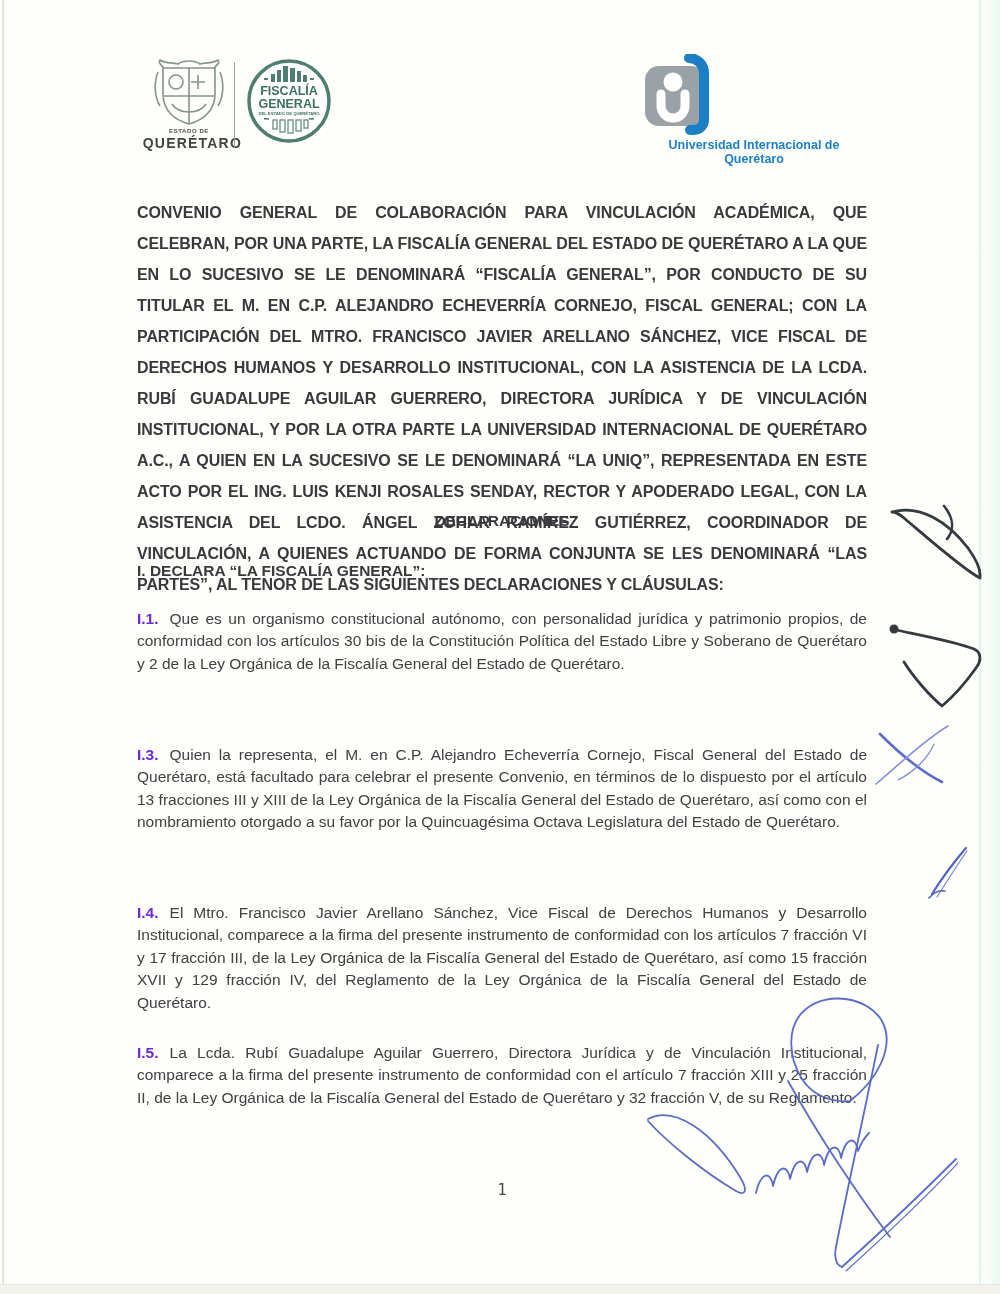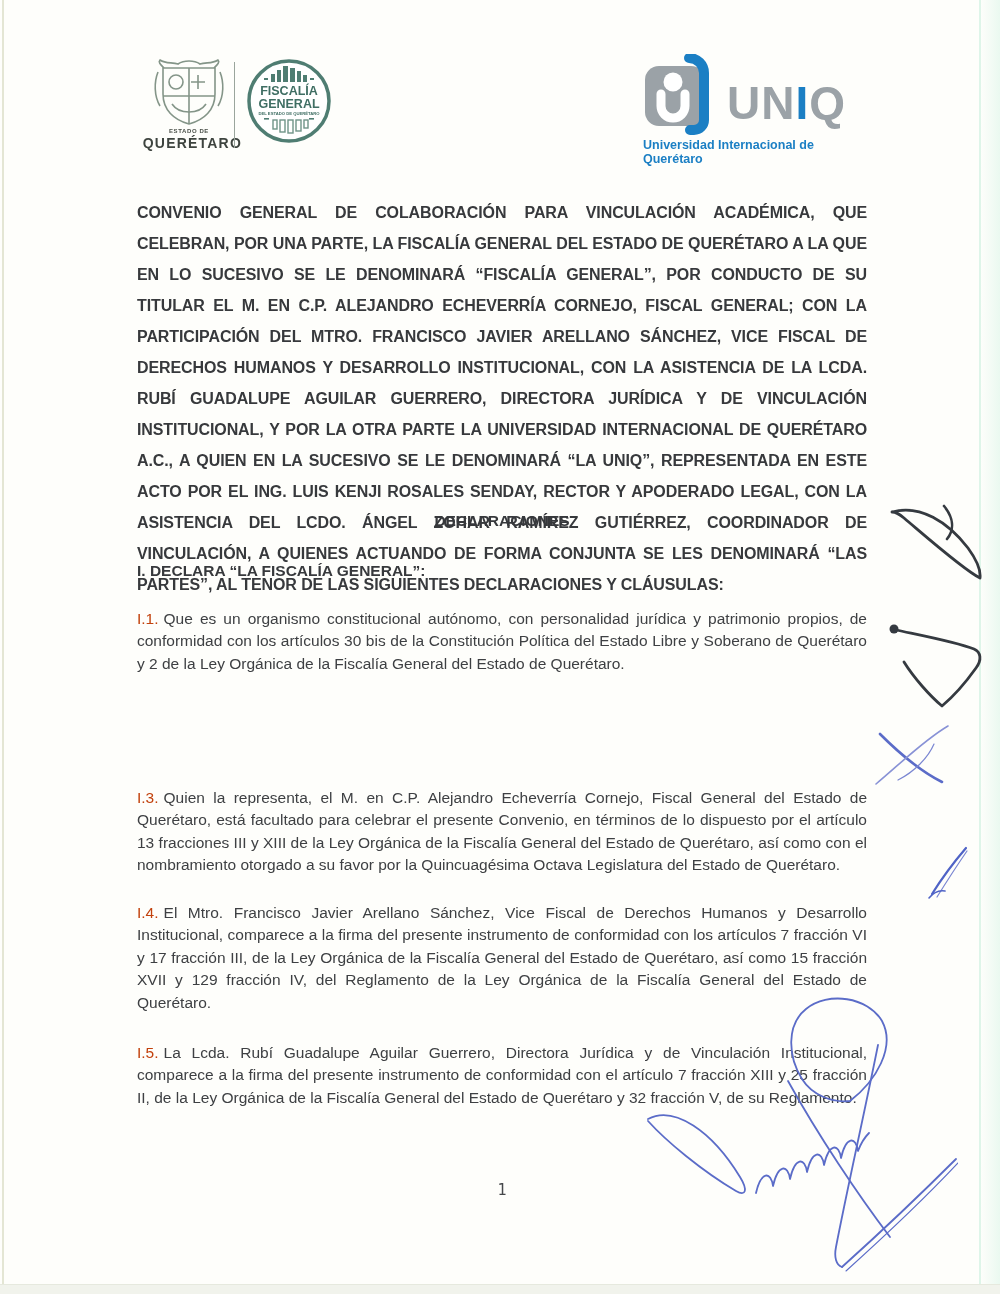--- a/index.html
+++ b/index.html
@@ -22,43 +22,43 @@
   .estado{position:absolute;left:0;top:70px;width:94px;text-align:center;
     font-size:6px;font-weight:bold;letter-spacing:.6px;color:#4a5049;}
   .qro{position:absolute;left:-6px;top:77px;width:106px;text-align:right;
     font-size:14px;font-weight:bold;letter-spacing:1.2px;color:#3e443f;}
   .lh-divider{position:absolute;left:92px;top:4px;width:1px;height:86px;background:#9aa59c;}
   .seal{position:absolute;left:104px;top:0;}
   .lh-right{position:absolute;left:643px;top:54px;width:222px;height:100px;}
   .uniq-word{position:absolute;left:84px;top:26px;font-size:46px;line-height:46px;
     font-weight:bold;letter-spacing:1px;color:#9ba2a7;}
   .uniq-word .blue{color:#1b7fc4;}
-  .tagline{position:absolute;left:0;top:84px;width:222px;
+  .tagline{position:absolute;left:0;top:84px;width:222px;text-align:center;
     font-size:12.5px;font-weight:bold;color:#1b7fc4;}
 
   
   .intro{
     position:absolute;left:137px;top:197px;width:730px;margin:0;
     font-size:16px;line-height:31px;font-weight:bold;letter-spacing:-.1px;
     text-align:justify;color:#37393c;
   }
   .decl-heading{
     position:absolute;left:137px;top:512px;width:730px;margin:0;text-align:center;
     font-size:15.5px;font-weight:bold;color:#37393c;
   }
   .section-title{
     position:absolute;left:137px;top:562px;width:730px;margin:0;
     font-size:15.5px;font-weight:bold;color:#37393c;
   }
   .clause{
     position:absolute;left:137px;width:730px;margin:0;
     font-size:15.5px;line-height:22.4px;text-align:justify;color:#3e4043;
   }
-  .clabel{font-weight:normal;margin-right:5px;color:#c2410c;}
-  .c1{top:608px;} .c2{top:698px;} .c3{top:787px;} .c4{top:902px;} .c5{top:1042px;}
+  .clabel{font-weight:bold;margin-right:11px;color:#6d28d9;}
+  .c1{top:608px;} .c2{top:698px;} .c3{top:744px;} .c4{top:902px;} .c5{top:1042px;}
   .page-number{
     position:absolute;left:137px;top:1181px;width:730px;text-align:center;
     font-size:15px;color:#45474a;font-family:"DejaVu Sans Mono","Liberation Mono",monospace;
   }
 
   
   .sig{position:absolute;pointer-events:none;}
   .sig path{fill:none;stroke-linecap:round;stroke-linejoin:round;}
 </style>
 </head>
@@ -116,21 +116,20 @@
   </div>
 
   <div class="lh-right">
     <svg width="84" height="82" viewBox="0 0 84 82">
       <rect x="2" y="12" width="60" height="60" rx="14" fill="#9ba2a7"></rect>
       <path d="M46,4 a15,15 0 0 1 15,15 v3" fill="none" stroke="#1b7fc4" stroke-width="10" stroke-linecap="round"></path>
       <path d="M61,22 v44 a10,10 0 0 1 -10,10 h-4" fill="none" stroke="#1b7fc4" stroke-width="10" stroke-linecap="round"></path>
       <circle cx="30" cy="28" r="9.5" fill="#fff"></circle>
       <path d="M18,40 v12 a12,12 0 0 0 24,0 v-12" fill="none" stroke="#fff" stroke-width="9" stroke-linecap="round"></path>
     </svg>
-    <div class="uniq-word"><span>UN</span><span class="blue">I</span><span>Q</span></div>
     <div class="tagline">Universidad Internacional de Querétaro</div>
   </div>
 
   <p class="intro">CONVENIO GENERAL DE COLABORACIÓN PARA VINCULACIÓN ACADÉMICA, QUE CELEBRAN, POR UNA PARTE, LA FISCALÍA GENERAL DEL ESTADO DE QUERÉTARO A LA QUE EN LO SUCESIVO SE LE DENOMINARÁ “FISCALÍA GENERAL”, POR CONDUCTO DE SU TITULAR EL M. EN C.P. ALEJANDRO ECHEVERRÍA CORNEJO, FISCAL GENERAL; CON LA PARTICIPACIÓN DEL MTRO. FRANCISCO JAVIER ARELLANO SÁNCHEZ, VICE FISCAL DE DERECHOS HUMANOS Y DESARROLLO INSTITUCIONAL, CON LA ASISTENCIA DE LA LCDA. RUBÍ GUADALUPE AGUILAR GUERRERO, DIRECTORA JURÍDICA Y DE VINCULACIÓN INSTITUCIONAL, Y POR LA OTRA PARTE LA UNIVERSIDAD INTERNACIONAL DE QUERÉTARO A.C., A QUIEN EN LA SUCESIVO SE LE DENOMINARÁ “LA UNIQ”, REPRESENTADA EN ESTE ACTO POR EL ING. LUIS KENJI ROSALES SENDAY, RECTOR Y APODERADO LEGAL, CON LA ASISTENCIA DEL LCDO. ÁNGEL ZOHAR RAMÍREZ GUTIÉRREZ, COORDINADOR DE VINCULACIÓN, A QUIENES ACTUANDO DE FORMA CONJUNTA SE LES DENOMINARÁ “LAS PARTES”, AL TENOR DE LAS SIGUIENTES DECLARACIONES Y CLÁUSULAS:</p>
 
   <h2 class="decl-heading">DECLARACIONES</h2>
 
   <h3 class="section-title">I. DECLARA “LA FISCALÍA GENERAL”:</h3>
 
   <p class="clause c1"><span class="clabel">I.1.</span><span>Que es un organismo constitucional autónomo, con personalidad jurídica y patrimonio propios, de conformidad con los artículos 30 bis de la Constitución Política del Estado Libre y Soberano de Querétaro y 2 de la Ley Orgánica de la Fiscalía General del Estado de Querétaro.</span></p>

